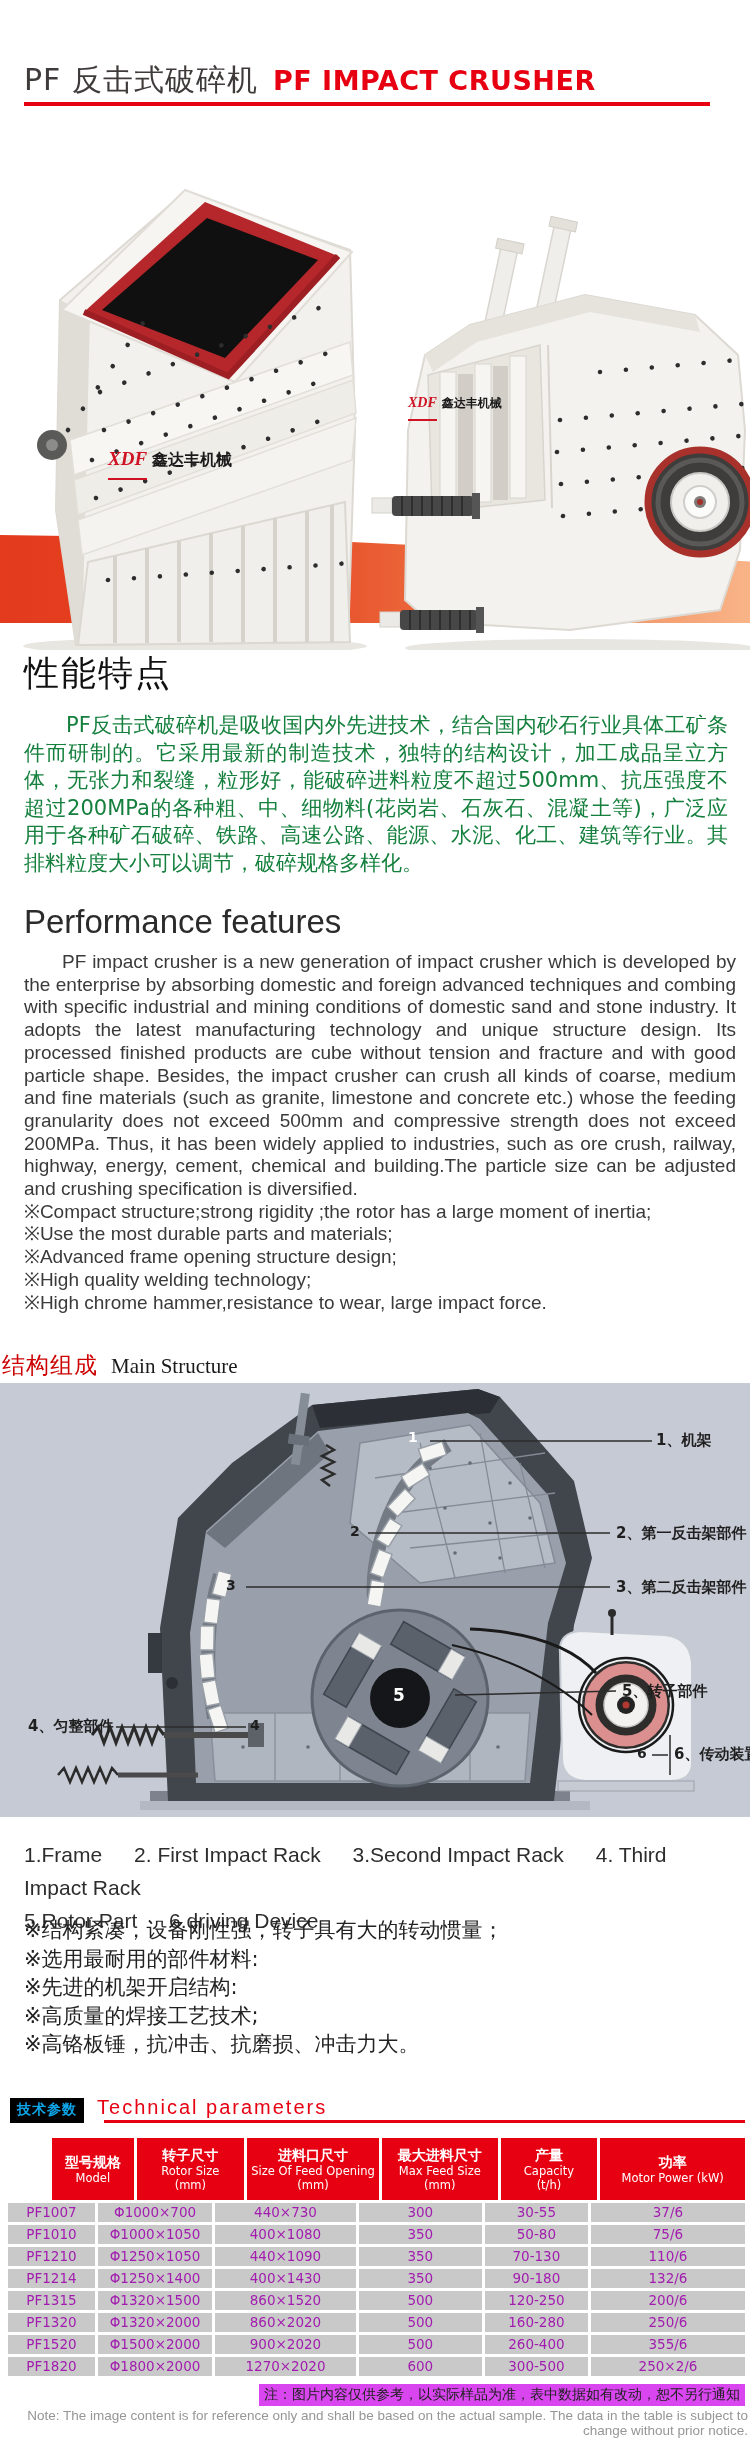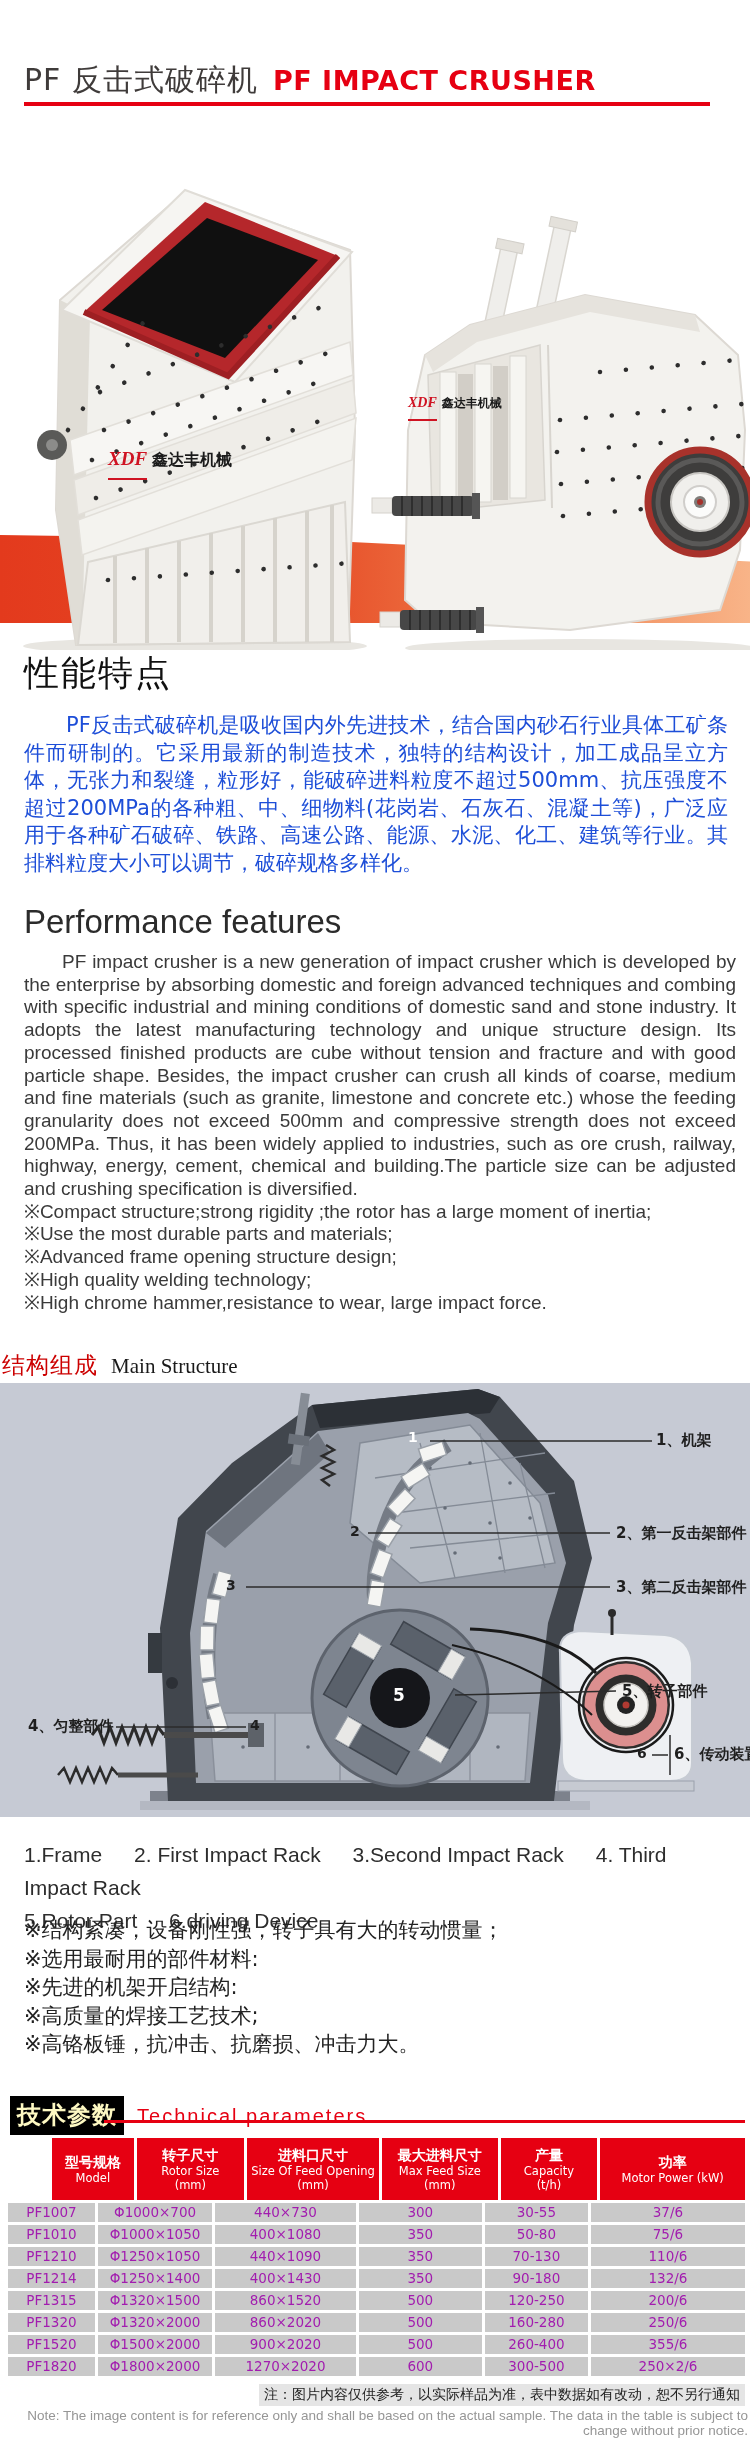--- a/index.html
+++ b/index.html
@@ -25,21 +25,21 @@
   .logo1 { left:108px; top:318px; }
   .logo1 .xdf { font-size:19px; }
   .logo1 .xdf-name { font-size:16px; }
   .logo2 { left:408px; top:262px; }
   .logo2 .xdf { font-size:14px; }
   .logo2 .xdf-name { font-size:12px; }
 
   
   .cn-heading { position:absolute; top:650px; left:24px; font-size:35px; color:#111; letter-spacing:2px; }
   .cn-para { position:absolute; top:712px; left:24px; width:704px; font-size:21px; line-height:27.5px;
-    color:#1d4ed8; text-align:justify; text-indent:2em; }
+    color:#15803d; text-align:justify; text-indent:2em; }
 
   
   .en-heading { position:absolute; top:903px; left:24px; font-family:"Liberation Sans",sans-serif;
     font-size:33px; color:#2b2b2b; }
   .en-block { position:absolute; top:951px; left:24px; width:712px; font-family:"Liberation Sans",sans-serif;
     font-size:19px; line-height:22.7px; color:#3a3a3a; }
   .en-para { text-align:justify; text-indent:38px; }
   .en-bullet { text-indent:0; }
 
   
@@ -58,41 +58,41 @@
   .dn6 { left:637px; top:362px; }
 
   .caption { position:absolute; top:1838px; left:24px; width:710px; font-family:"Liberation Sans",sans-serif;
     font-size:21px; color:#2d2d2d; line-height:33px; }
   .caption span { margin-right:26px; }
 
   .cn-bullets { position:absolute; top:1916px; left:24px; width:710px; font-size:21px; line-height:28.6px; color:#222; }
 
   
   .tech-header { position:absolute; top:2096px; left:10px; white-space:nowrap; }
-  .tech-cn { display:inline-block; background:#000; color:#fef9c3; font-size:24px; font-weight:bold;
+  .tech-cn { display:inline-block; background:#000; color:#0ea5e9; font-size:14px; font-weight:bold;
     padding:3px 7px 4px 7px; letter-spacing:1px; }
   .tech-en { font-family:"Liberation Sans",sans-serif; font-size:20px; color:#e60012; margin-left:8px;
     letter-spacing:2px; }
   .tech-line { position:absolute; top:2120px; left:104px; width:641px; height:3px; background:#e60012; }
 
   .ptable { position:absolute; top:2138px; left:8px; width:737px; }
   .trow { display:flex; margin-top:3px; }
   .trow.head { margin-top:0;padding-left:44px; }
   .tcell { border-left:3px solid #fff; text-align:center; }
   .tcell:first-child { border-left:none; }
   .c0{width:11.8%;} .c1{width:15.9%;} .c2{width:19.5%;} .c3{width:17.1%;} .c4{width:14.4%;} .c5{width:21.3%;}
   .th { background:#e60012; color:#fff; height:62px; display:flex; flex-direction:column;
     justify-content:center; align-items:center; }
   .th-cn { display:block; font-size:14px; font-weight:bold; line-height:17px; }
   .th-en { display:block; font-size:11.5px; line-height:14px; }
   .th-unit { display:block; font-size:11.5px; line-height:14px; }
   .td { background:#c9c9c9; color:#a21caf; font-size:13.5px; height:19px; line-height:19px; }
 
   .note-cn-wrap { position:absolute; top:2384px; right:5px; text-align:right; }
-  .note-cn { display:inline-block; background:#e5e5e5; color:#222; font-size:14px; padding:2px 5px; }
+  .note-cn { display:inline-block; background:#d946ef; color:#222; font-size:14px; padding:2px 5px; }
   .note-en { position:absolute; top:2408px; right:2px; width:745px; text-align:right;
     font-family:"Liberation Sans",sans-serif; font-size:13.5px; color:#969696; }
 </style>
 </head>
 <body>
 
 <div class="page">
 
   <div class="title-row">
     <span class="title-cn">PF 反击式破碎机</span>

